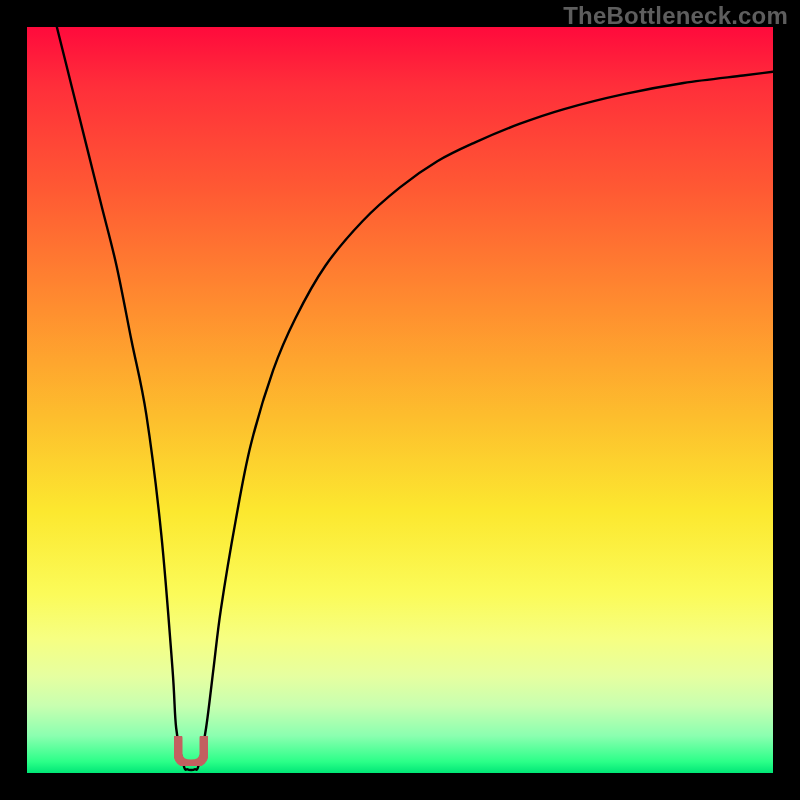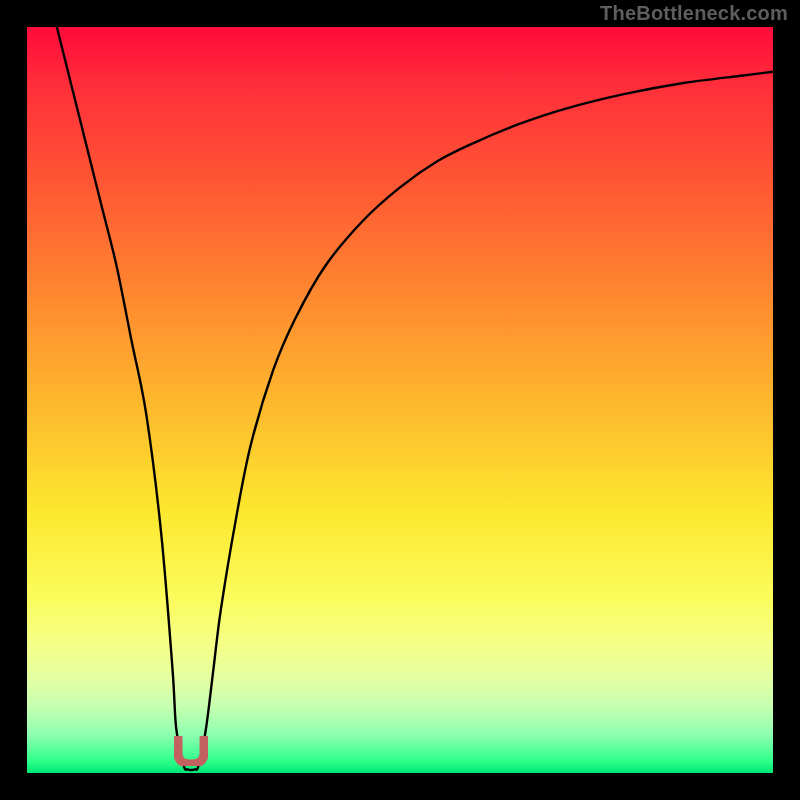--- a/index.html
+++ b/index.html
@@ -32,21 +32,21 @@
       #8bffb0 95%,
       #2bff88 98.5%,
       #00e676 100%
     );
   }
   .watermark {
     position: absolute;
     top: 2px;
     right: 12px;
     font-family: Arial, Helvetica, sans-serif;
-    font-size: 20px;
+    font-size: 24px;
     font-weight: 600;
     color: #5e5e5e;
     letter-spacing: 0.2px;
   }
   .curve {
     position: absolute;
     inset: 0;
   }
   .marker {
     position: absolute;

